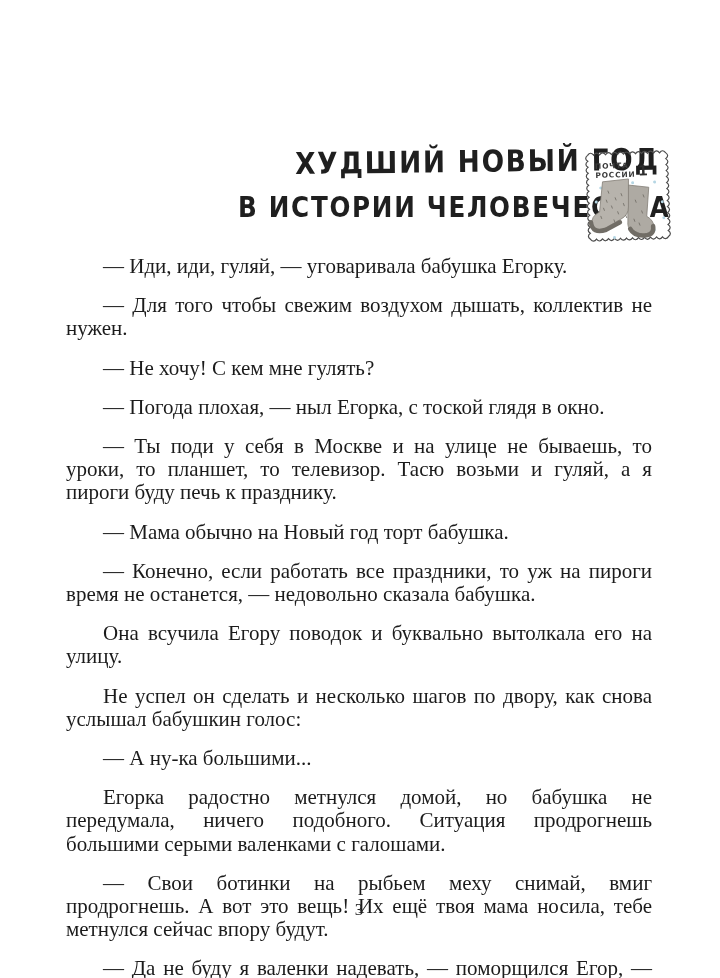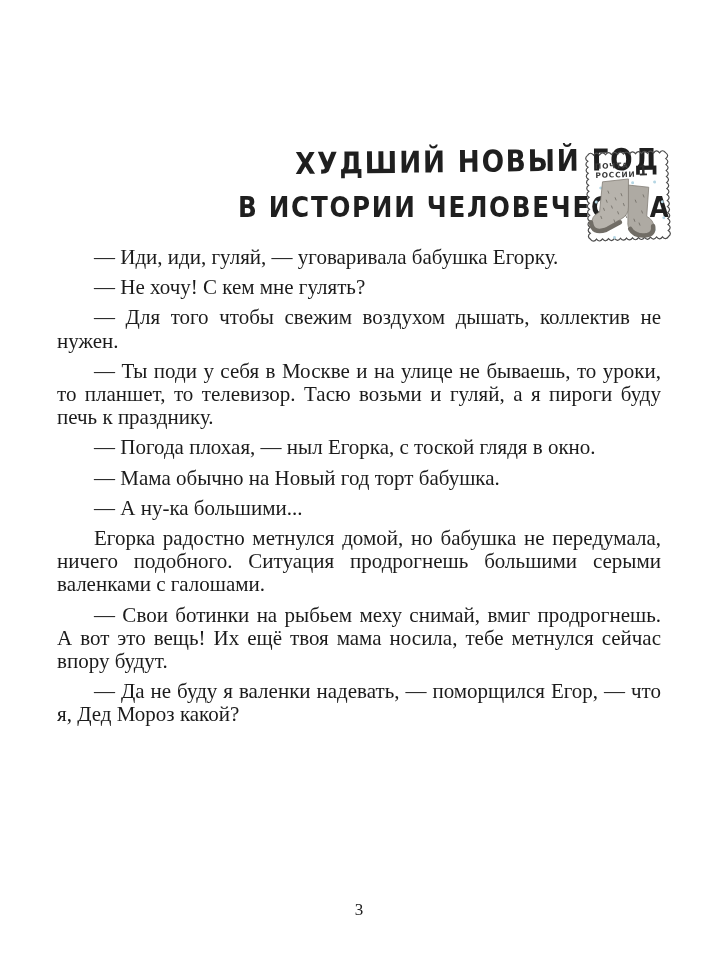--- a/index.html
+++ b/index.html
@@ -55,21 +55,21 @@
   
   .body-text {
     position:absolute;
     left:50px; top:239px;
     width:618px;
     font-size:21px;
     line-height:23.2px;
     text-align:justify;
   }
   .body-text p {
-    margin:7px;
+    margin:16px;
     text-indent:37px;
     font-family:Liberation Serif, serif;
   }
   
   .page-number {
     position:absolute;
     left:50px; top:900px;
     width:618px;
     text-align:center;
     font-size:17px;
@@ -115,24 +115,27 @@
       <path d="M20 36 L46 34 L45 62 Q45 70 37 74 L20 83 Q10 87 8 78 Q7 70 16 66 Z" fill="#b7b3ac" stroke="#847f78" stroke-width="0.8"></path>
       <path d="M7 76 Q8 88 22 84 L36 77" fill="none" stroke="#716d66" stroke-width="4.5" stroke-linecap="round"></path>
 
       <path d="M25 45l1 3M32 52l1 3M28 60l1 3M38 48l1 3M17 70l1 3M23 54l1 3M34 66l1 3M40 58l1 3M52 55l1 3M58 66l1 3M50 74l1 3M60 50l1 3M55 78l1 3M30 74l1 3M20 62l1 3M42 70l1 3" stroke="#6e6a63" stroke-width="0.8" fill="none"></path>
     </g>
   </svg>
 </div>
 
 <div class="body-text">
   <p>— Иди, иди, гуляй, — уговаривала бабушка Егорку.</p>
+  <p>— Для того чтобы свежим воздухом дышать, коллектив не нужен.</p>
   <p>— Не хочу! С кем мне гулять?</p>
-  <p>— Для того чтобы свежим воздухом дышать, коллектив не нужен.</p>
+  <p>— Погода плохая, — ныл Егорка, с тоской глядя в окно.</p>
   <p>— Ты поди у себя в Москве и на улице не бываешь, то уроки, то планшет, то телевизор. Тасю возьми и гуляй, а я пироги буду печь к празднику.</p>
-  <p>— Погода плохая, — ныл Егорка, с тоской глядя в окно.</p>
   <p>— Мама обычно на Новый год торт бабушка.</p>
+  <p>— Конечно, если работать все праздники, то уж на пироги время не останется, — недовольно сказала бабушка.</p>
+  <p>Она всучила Егору поводок и буквально вытолкала его на улицу.</p>
+  <p>Не успел он сделать и несколько шагов по двору, как снова услышал бабушкин голос:</p>
   <p>— А ну-ка большими...</p>
   <p>Егорка радостно метнулся домой, но бабушка не передумала, ничего подобного. Ситуация продрогнешь большими серыми валенками с галошами.</p>
   <p>— Свои ботинки на рыбьем меху снимай, вмиг продрогнешь. А вот это вещь! Их ещё твоя мама носила, тебе метнулся сейчас впору будут.</p>
   <p>— Да не буду я валенки надевать, — поморщился Егор, — что я, Дед Мороз какой?</p>
 </div>
 
 <div class="page-number">3</div>
 
 </body></html>

